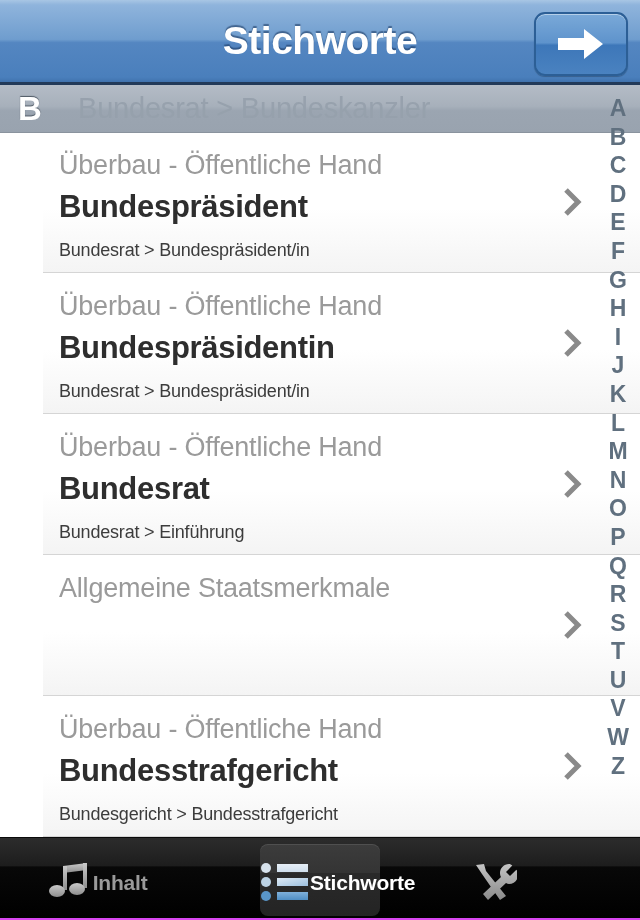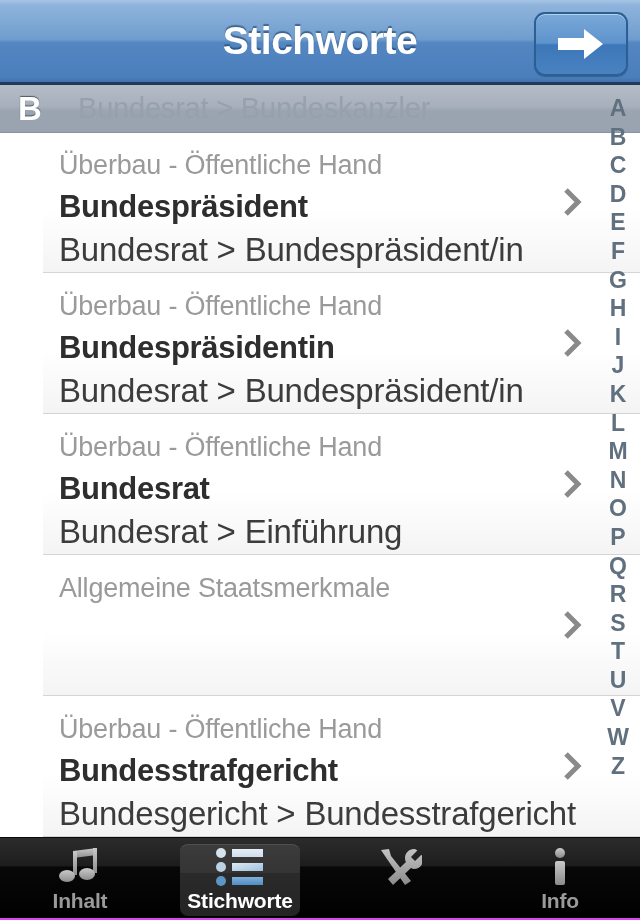--- a/index.html
+++ b/index.html
@@ -143,21 +143,21 @@
   }
   .row-title {
     font-size: 31px;
     font-weight: bold;
     color: #2e2e2e;
     line-height: 46px;
     letter-spacing: -0.3px;
     white-space: nowrap;
   }
   .row-path {
-    font-size: 33px;
+    font-size: 18px;
     color: #3c3c3c;
     line-height: 40px;
     letter-spacing: -0.2px;
     white-space: nowrap;
   }
   .row-chevron {
     position: absolute;
     right: 58px;
     top: 50%;
     transform: translateY(-50%);
@@ -208,21 +208,21 @@
     justify-content: flex-start;
     padding-top: 6px;
     box-sizing: border-box;
     cursor: pointer;
   }
   .tab-inner {
     width: 120px;
     height: 72px;
     border-radius: 8px;
     display: flex;
-    flex-direction: column;
+    flex-direction: row;
     align-items: center;
     justify-content: flex-start;
     padding-top: 4px;
     box-sizing: border-box;
   }
   .tab.active .tab-inner {
     background: linear-gradient(to bottom, #3c3c3c 0%, #343434 40%, #2a2a2a 41%, #242424 100%);
     box-shadow: inset 0 1px 0 rgba(255,255,255,0.10);
   }
   .tab-icon {
@@ -420,33 +420,16 @@
             <g fill="url(#gTool)">
               <path d="M3,2 L11,1 L13,8 L33,33 L27,37 L9,11 Z"></path>
               <path d="M36,1 C31,1 27,5 27,10 C27,11.5 27.4,13 28,14 L10,31 L15,37 L33,20 C34,20.6 35,21 36,21
                        C41,21 45,17 45,12 C45,10 44.4,8.2 43.4,6.8 L37,13 L33,9 L39.3,2.6 C38.3,1.6 37.2,1 36,1 Z"></path>
             </g>
           </svg>
         </div>
       </div>
     </div>
 
-    <div class="tab">
-      <div class="tab-inner">
-        <div class="tab-icon">
-          <svg width="20" height="38" viewBox="0 0 20 38">
-            <defs>
-              <linearGradient id="gInfo" x1="0" y1="0" x2="0" y2="1">
-                <stop offset="0" stop-color="#c9c9c9"></stop>
-                <stop offset="1" stop-color="#8b8b8b"></stop>
-              </linearGradient>
-            </defs>
-            <circle cx="10" cy="5" r="5" fill="url(#gInfo)"></circle>
-            <rect x="5" y="13" width="10" height="24" rx="2" fill="url(#gInfo)"></rect>
-          </svg>
-        </div>
-        <div class="tab-label">Info</div>
-      </div>
-    </div>
 
   </div>
 
 </div>
 
 </body></html>

